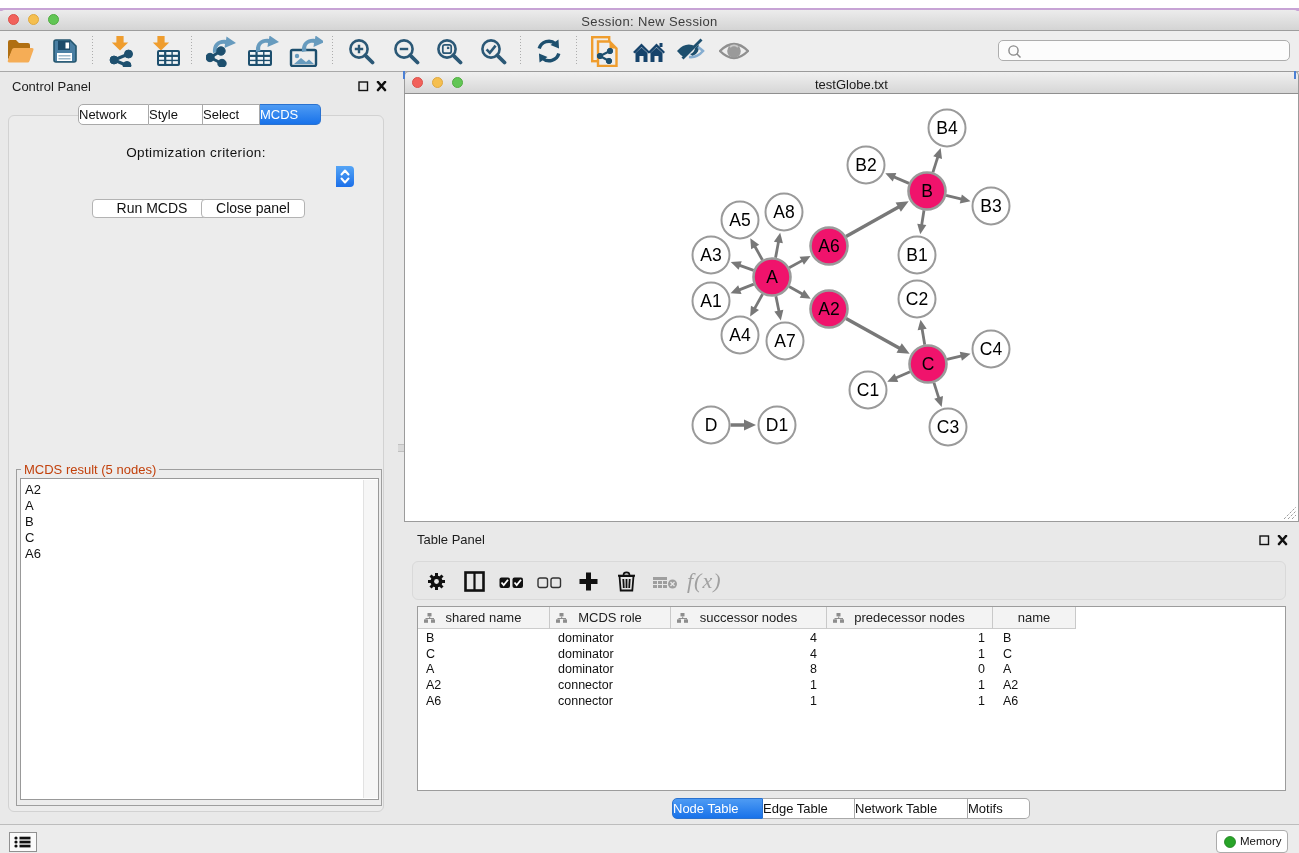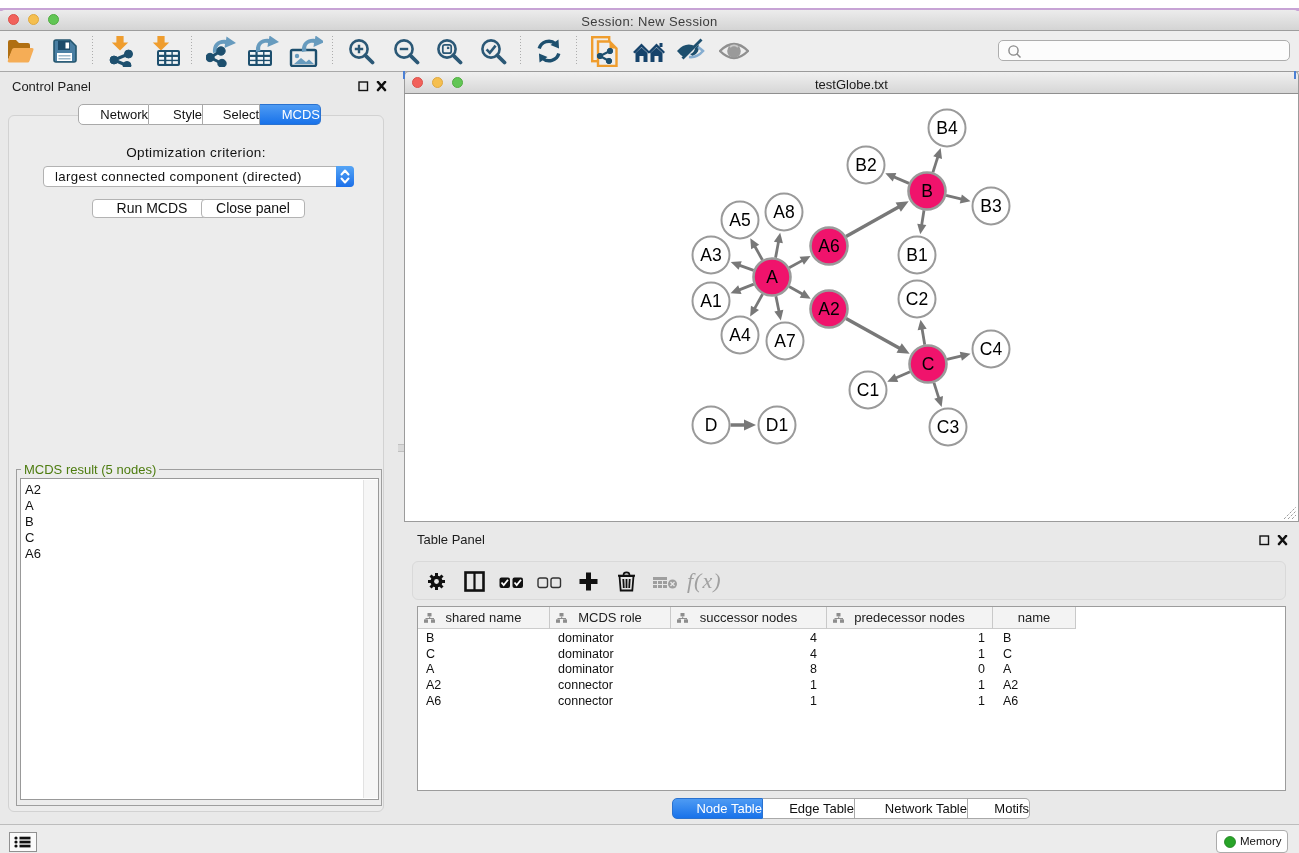--- a/index.html
+++ b/index.html
@@ -22,27 +22,27 @@
 
 #cpanel{left:0;top:0;width:392px;height:816px;}
 #cpTitle{left:12px;top:71px;font-size:13px;color:#1c1c1c;}
 .winbtns{position:absolute;}
 #cpInner{left:8px;top:107px;width:376px;height:697px;background:#ececec;border:1px solid #d2d2d2;border-radius:6px;}
 #optLabel{left:0;top:137px;width:392px;text-align:center;font-size:13.5px;letter-spacing:0.4px;color:#111;}
 #dropdown{left:43px;top:158px;width:311px;height:21px;background:#fff;border:1px solid #b2b2b2;border-radius:4px;font-size:13.2px;letter-spacing:0.38px;color:#111;line-height:19px;padding-left:11px;}
 #spinner{left:336px;top:158px;width:18px;height:21px;background:linear-gradient(#55a5f6,#1b6fe9);border-radius:0 4px 4px 0;}
 .btn{position:absolute;top:191px;height:19px;background:#fff;border:1px solid #b3b3b3;border-radius:4px;font-size:14px;color:#111;text-align:center;line-height:17px;}
 #groupbox{left:16px;top:461px;width:366px;height:337px;border:1px solid #9e9e9e;}
-#legend{left:21px;top:454px;font-size:13px;color:#4d7c0f;background:#ececec;padding:0 3px;}
+#legend{left:21px;top:454px;font-size:13px;color:#c2410c;background:#ececec;padding:0 3px;}
 #mcdsList{left:20px;top:470px;width:359px;height:322px;background:#fff;border:1px solid #999;font-size:13px;color:#111;padding-top:3px;}
 #mcdsList div{padding-left:4px;height:15.9px;line-height:15.9px;}
 #mcdsScroll{left:363px;top:472px;width:15px;height:318px;background:#f6f6f6;border-left:1px solid #e2e2e2;}
 
 .segtabs{position:absolute;display:flex;}
-.seg{height:21px;background:#fff;border:1px solid #a9a9a9;border-left:none;font-size:13px;color:#111;text-align:right;line-height:20px;}
+.seg{height:21px;background:#fff;border:1px solid #a9a9a9;border-left:none;font-size:13px;color:#111;text-align:left;line-height:20px;}
 .seg.first{border-left:1px solid #a9a9a9;border-radius:5px 0 0 5px;}
 .seg.last{border-radius:0 5px 5px 0;}
 .seg.sel{background:linear-gradient(#4e9bf3,#1872ea);color:#fff;border-color:#2a72cf;}
 
 #netwin{left:404px;top:63px;width:895px;height:451px;}
 #netTitle{position:absolute;left:0;top:0;width:895px;height:23px;background:linear-gradient(#f0f0f0,#d6d6d6);border:1px solid #9b9b9b;border-bottom:1px solid #8f8f8f;border-radius:5px 5px 0 0;}
 #netTitle .t{position:absolute;top:5px;left:0;width:100%;text-align:center;font-size:13px;color:#1a1a1a;}
 #netTitle .tl{top:5px;}
 #netTitle .tl.r{left:7px;}
 #netTitle .tl.y{left:27px;}
@@ -223,21 +223,20 @@
         <path d="M20 1 L27 9 M27 1 L20 9" stroke="#111" stroke-width="2.6" stroke-linecap="round"></path>
       </svg>
   <div class="abs" id="cpInner"></div>
   <div class="segtabs" style="left:78px;top:96px;">
     <div class="seg first" style="width:71px">Network</div>
     <div class="seg" style="width:54px">Style</div>
     <div class="seg" style="width:57px">Select</div>
     <div class="seg sel last" style="width:61px">MCDS</div>
   </div>
   <div class="abs" id="optLabel">Optimization criterion:</div>
-  <div class="abs" id="dropdown">largest connected component (directed)</div>
   <div class="abs" id="spinner"><svg width="18" height="21">
           <path d="M5.5 8.5 L9 4.5 L12.5 8.5" fill="none" stroke="#fff" stroke-width="2" stroke-linecap="round" stroke-linejoin="round"></path>
           <path d="M5.5 12.5 L9 16.5 L12.5 12.5" fill="none" stroke="#fff" stroke-width="2" stroke-linecap="round" stroke-linejoin="round"></path>
         </svg></div>
   <div class="btn" style="left:92px;width:120px;">Run MCDS</div>
   <div class="btn" style="left:201px;width:104px;">Close panel</div>
   <div class="abs" id="groupbox"></div>
   <div class="abs" id="legend">MCDS result (5 nodes)</div>
   <div class="abs" id="mcdsList">
         <div>A2</div>

